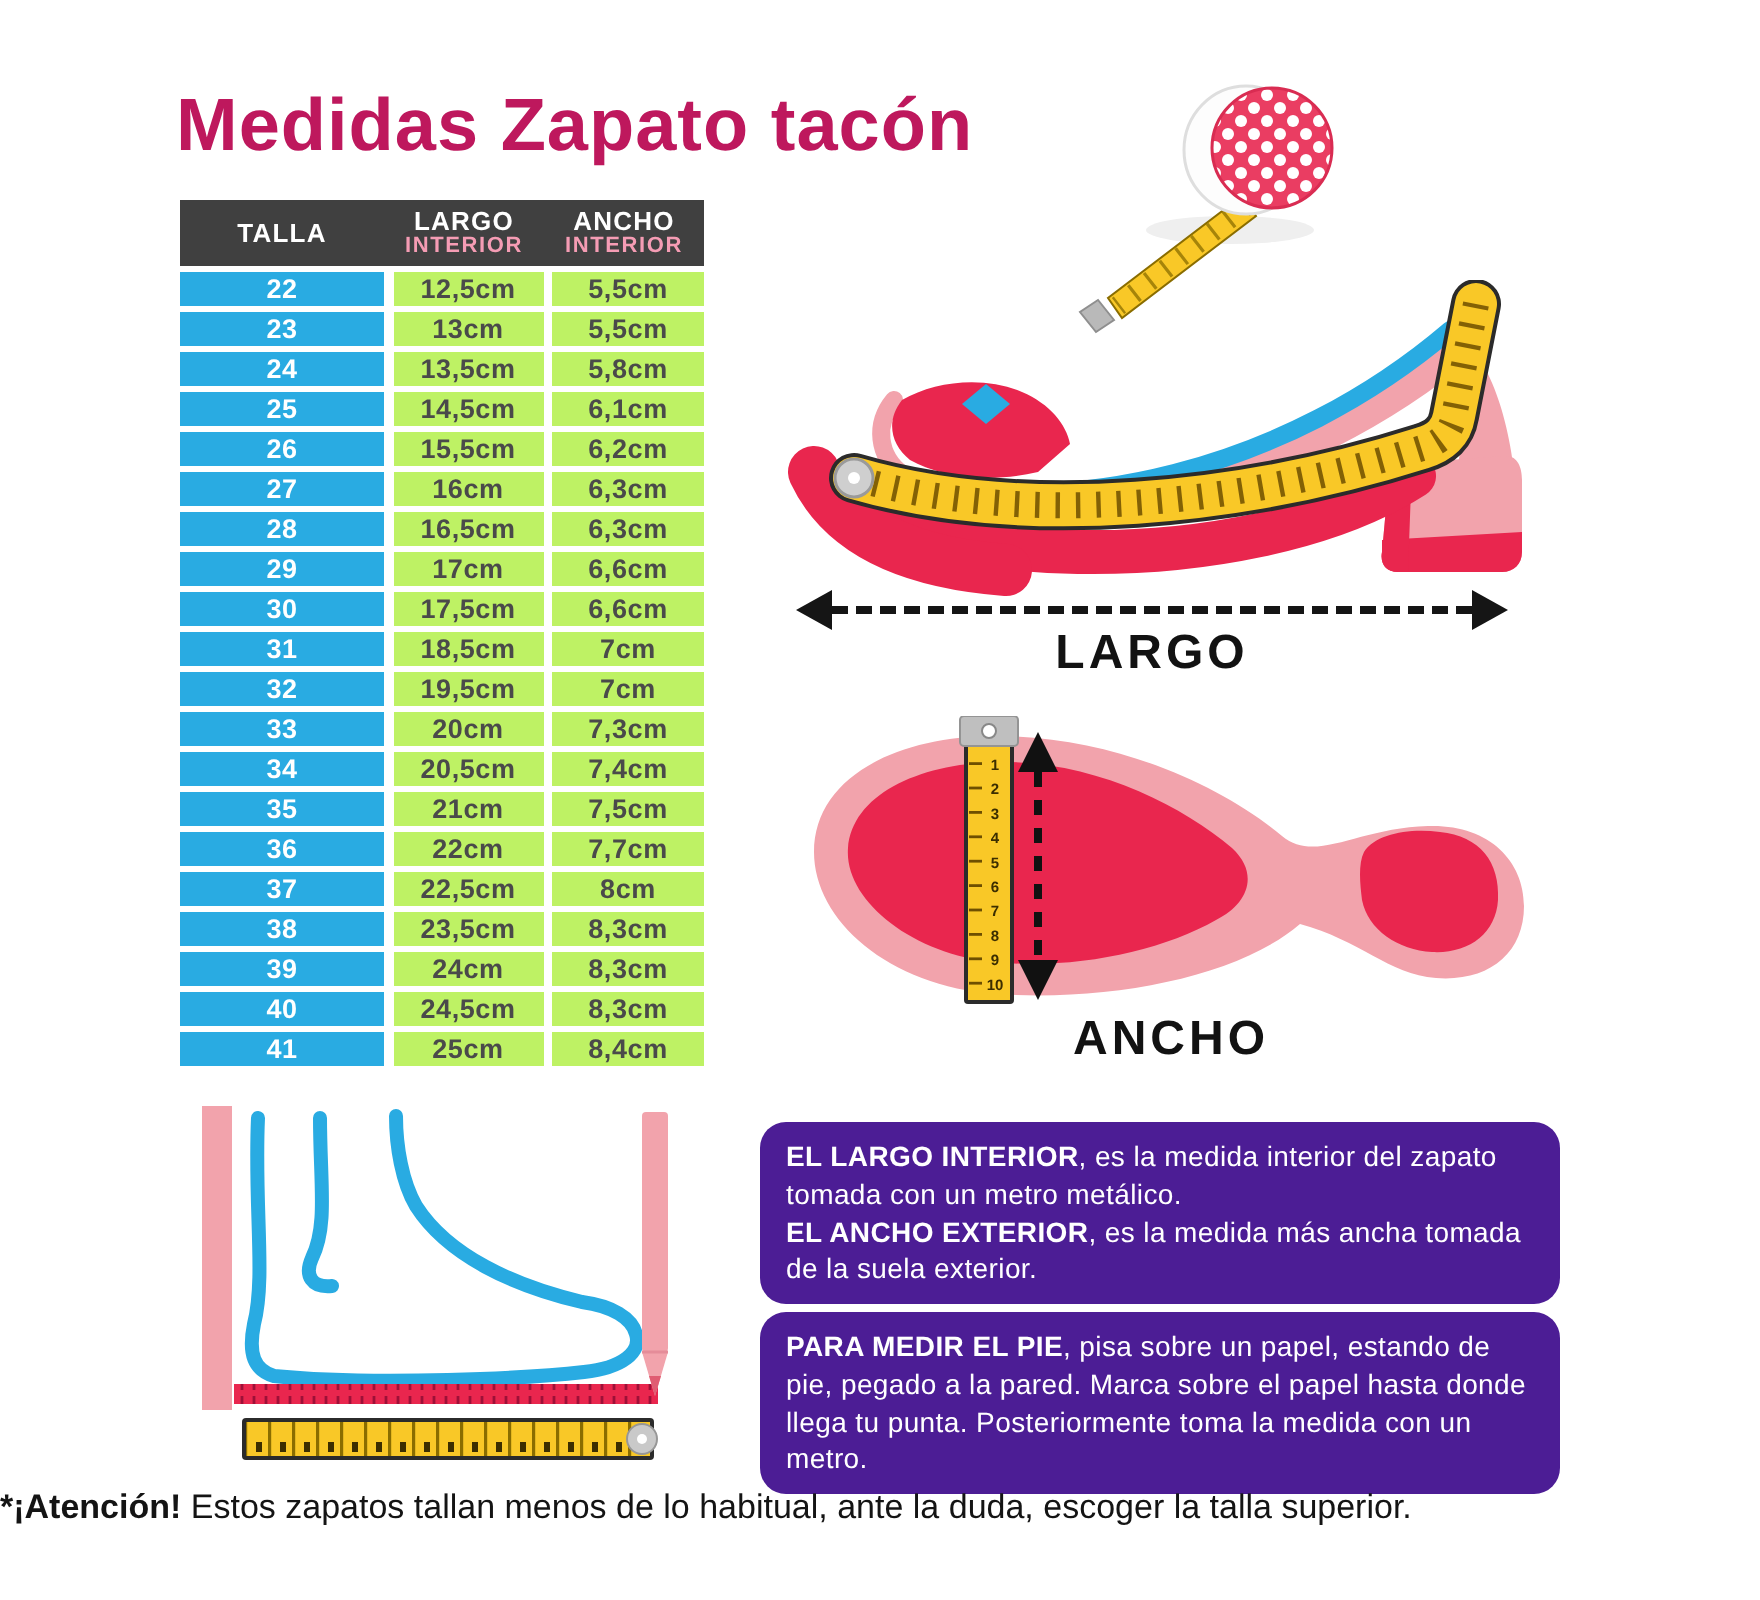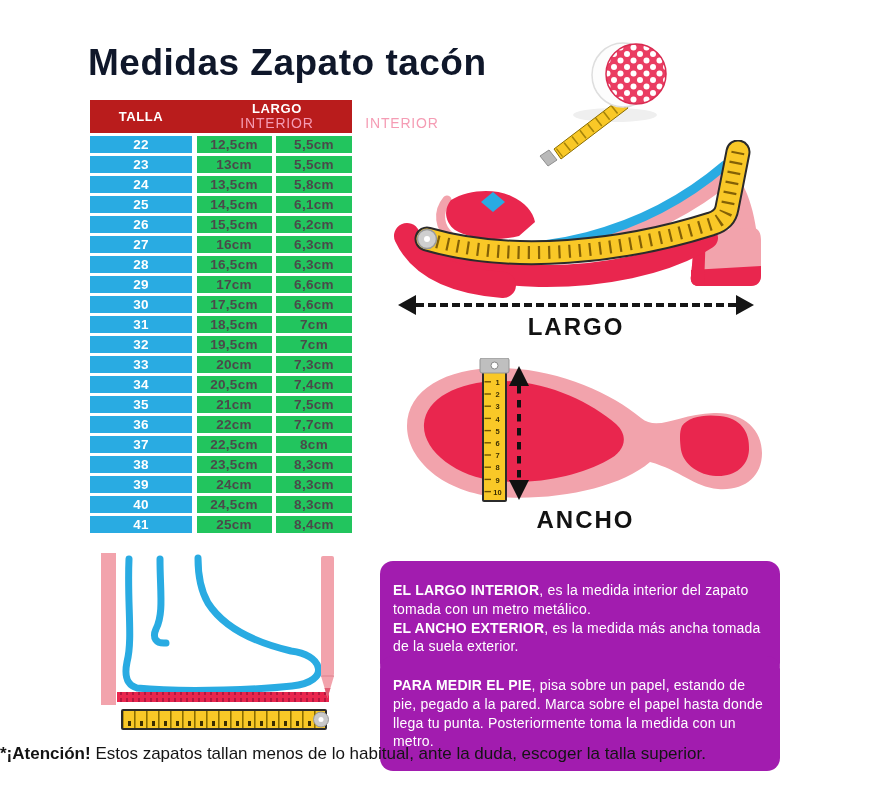--- a/index.html
+++ b/index.html
@@ -3,54 +3,54 @@
 <meta charset="utf-8">
 <style>
   * { margin:0; padding:0; box-sizing:border-box; }
   html,body { background:#fff; }
   .canvas {
     position:relative; width:880px; height:800px; background:#ffffff;
     font-family:"Liberation Sans", "DejaVu Sans", sans-serif; overflow:hidden;
   }
 
   
-  .title { position:absolute; left:88px; top:42px; font-size:37px; color:#0f172a; letter-spacing:.5px; white-space:nowrap; }
+  .title { position:absolute; left:88px; top:42px; font-size:37px; color:#be185d; letter-spacing:.5px; white-space:nowrap; }
   .title .t1 { font-weight:600; }
   .title .t2 { font-weight:800; }
 
   
   .thead {
     position:absolute; left:90px; top:100px; width:262px; height:33px;
-    background:#b91c1c; display:grid; grid-template-columns:102px 80px 80px; align-items:center;gap:45px;
+    background:#404040; display:grid; grid-template-columns:102px 80px 80px; align-items:center;
   }
   .th { text-align:center; color:#fff; font-weight:bold; font-size:13px; letter-spacing:.6px; line-height:1.05; }
-  .th .sub { display:block; font-size:14px; color:#F59CB4; font-weight:normal; letter-spacing:.8px; }
+  .th .sub { display:block; font-size:11px; color:#F59CB4; font-weight:bold; letter-spacing:.8px; }
   .tbody { position:absolute; left:90px; top:136px; width:262px; }
   .trow { display:grid; grid-template-columns:102px 75px 76px; column-gap:4.5px; height:17px; margin-bottom:3px; }
   .cell { display:flex; align-items:center; justify-content:center; font-size:13.5px; font-weight:bold; letter-spacing:.3px; }
   .cell.talla { background:#29ABE2; color:#ffffff; }
-  .cell.largo, .cell.ancho { background:#22c55e; color:#4a4a4a;text-align:right; }
+  .cell.largo, .cell.ancho { background:#bef264; color:#4a4a4a;text-align:right; }
 
   
   .svgabs { position:absolute; }
 
   
   .arrow-h { position:absolute; left:404px; top:303px; width:344px; height:0; border-top:4px dashed #151515; }
   .arrow-h .ah { position:absolute; top:-12px; width:0; height:0; border-top:10px solid transparent; border-bottom:10px solid transparent; }
   .arrow-h .ah.left  { left:-6px;  border-right:18px solid #151515; }
   .arrow-h .ah.right { right:-6px; border-left:18px solid #151515; }
 
   .dim-label { position:absolute; font-size:24px; font-weight:800; color:#121212; letter-spacing:2px; text-align:center; }
   .dim-label.largo { left:404px; top:313px; width:344px; }
   .dim-label.ancho { left:398px; top:506px; width:375px; }
 
   
   .infobox {
-    position:absolute; left:380px; width:400px; background:#a21caf; color:#fff;
-    border-radius:13px; padding:20px 13px; font-size:14px; line-height:1.34; letter-spacing:.2px;
+    position:absolute; left:380px; width:400px; background:#4c1d95; color:#fff;
+    border-radius:13px; padding:8px 13px; font-size:14px; line-height:1.34; letter-spacing:.2px;
   }
   .infobox .b { font-weight:bold; }
   .box1 { top:561px; min-height:77px; }
   .box2 { top:656px; min-height:66px; }
 
   
   .footer { position:absolute; left:0; right:10px; top:743px; font-size:17px; color:#141414; line-height:1.32; }
   .footer .b { font-weight:bold; }
 
   

